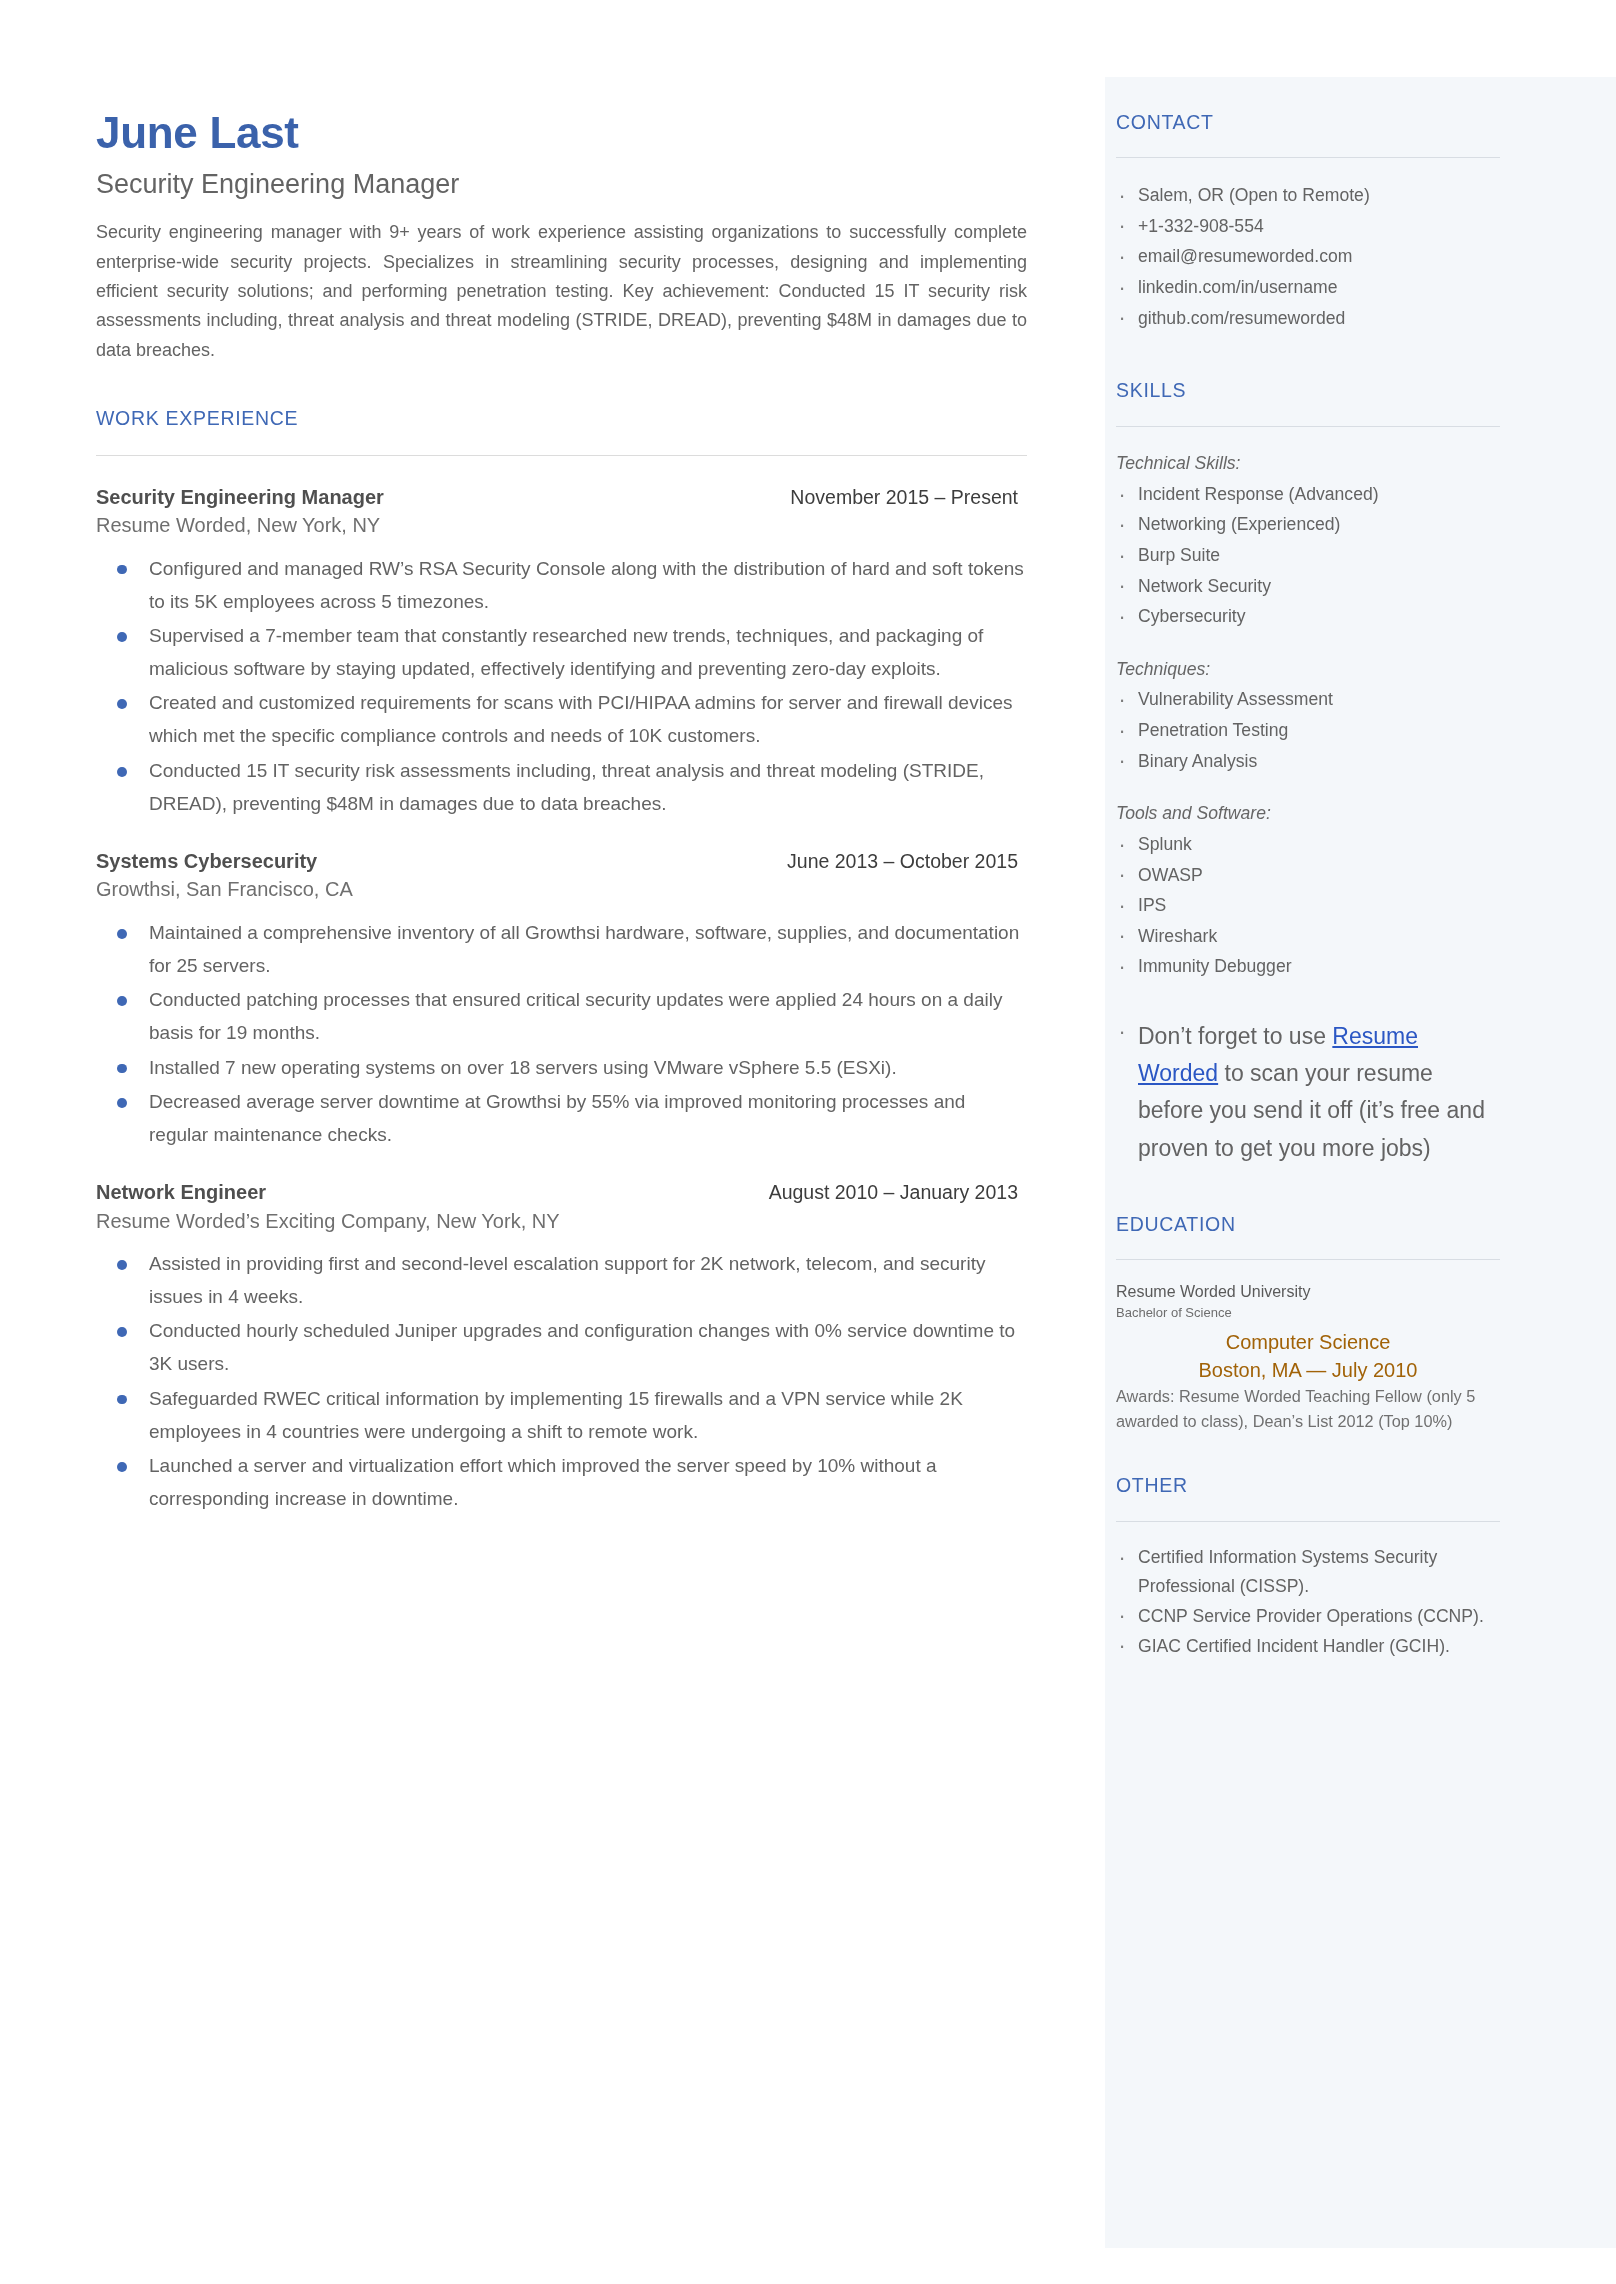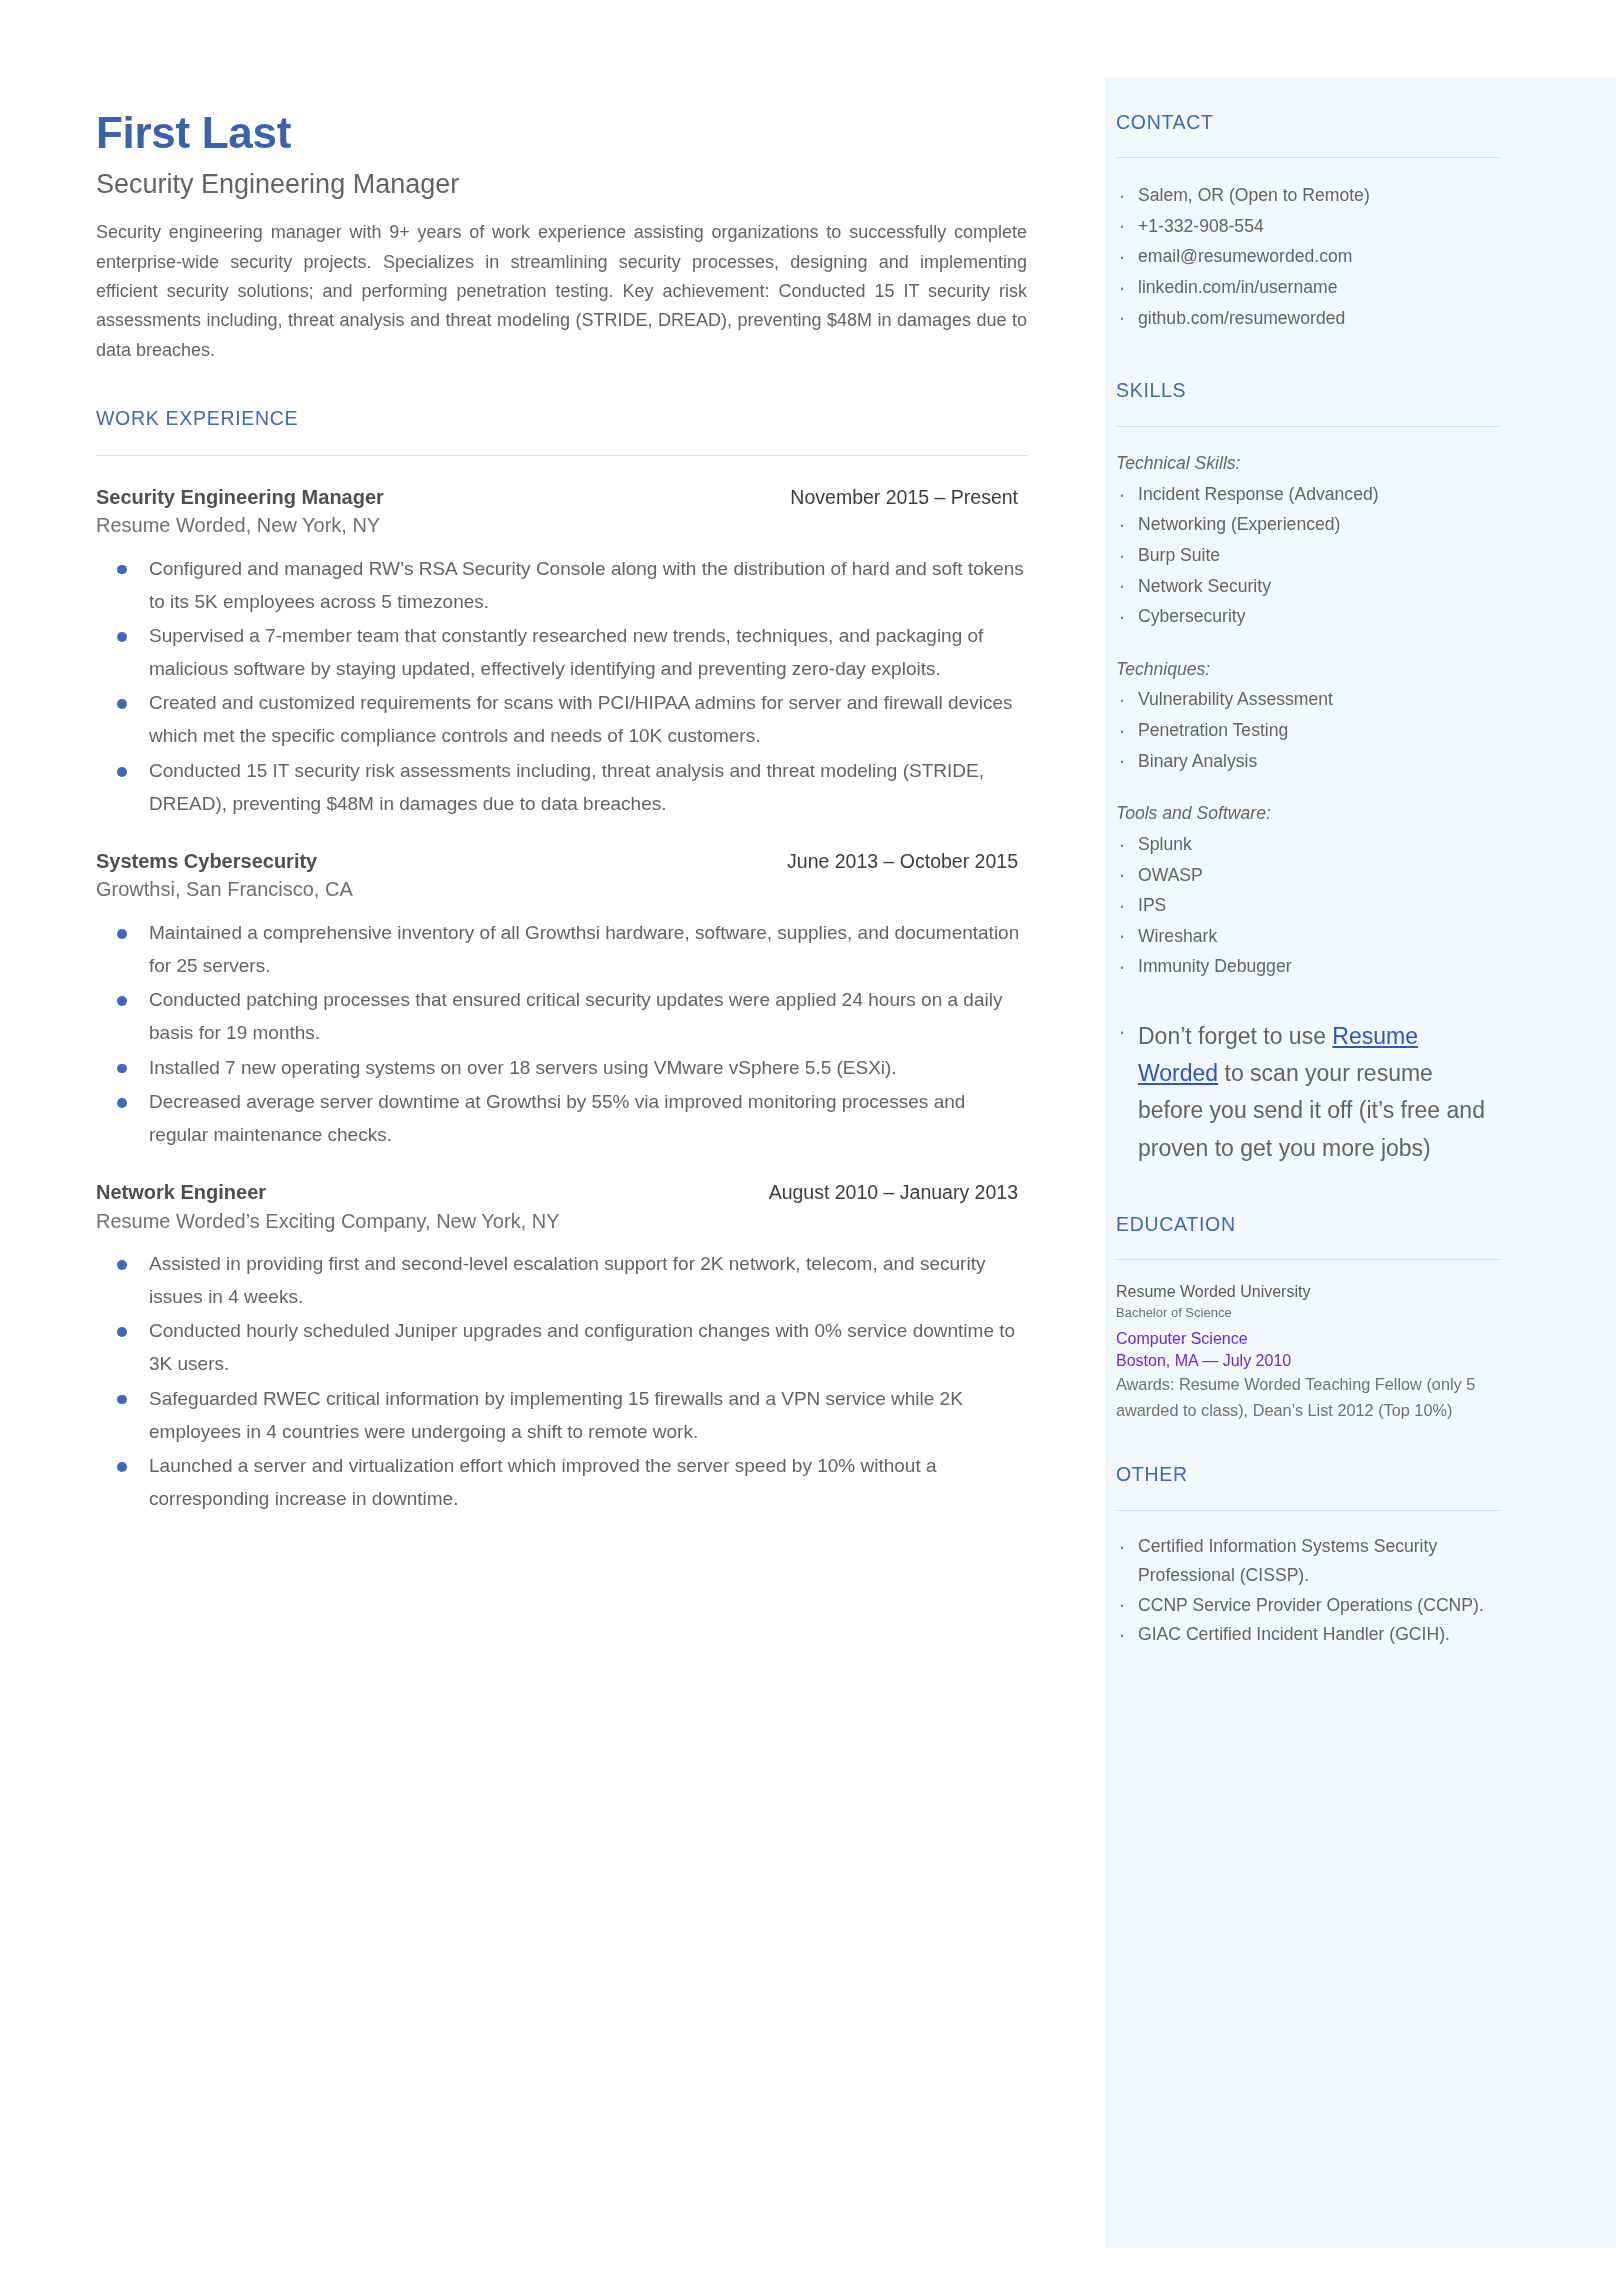--- a/index.html
+++ b/index.html
@@ -205,23 +205,24 @@
     color: #5a5a5a;
     line-height: 1.3;
   }
   .edu-degree {
     font-size: 13px;
     color: #6d6d6d;
     line-height: 1.3;
     margin-top: 2.6px;
   }
   .edu-minor, .edu-place {
-    font-size: 16px;
-    color: #6d28d9;
+    font-size: 20px;
+    color: #a16207;
     line-height: 1.4;
+    text-align: center;
   }
   .edu-minor { margin-top: 5.2px; }
   .edu-awards {
     font-size: 16.3px;
     color: #707070;
     line-height: 1.56;
   }
 
   ul.other-list {
     list-style: none;
@@ -248,21 +249,21 @@
 </style>
 </head>
 <body>
 
 <div class="page">
 
   <div class="sidebar-panel"></div>
 
   <div class="main-col">
 
-    <h1 class="name">First Last</h1>
+    <h1 class="name">June Last</h1>
     <h2 class="headline">Security Engineering Manager</h2>
     <p class="summary">Security engineering manager with 9+ years of work experience assisting organizations to successfully complete enterprise-wide security projects. Specializes in streamlining security processes, designing and implementing efficient security solutions; and performing penetration testing. Key achievement: Conducted 15 IT security risk assessments including, threat analysis and threat modeling (STRIDE, DREAD), preventing $48M in damages due to data breaches.</p>
 
     <div class="section-head">WORK EXPERIENCE</div>
     <div class="rule"></div>
 
     <div class="job">
       <div class="job-row">
         <div class="job-title">Security Engineering Manager</div>
         <div class="job-dates">November 2015 – Present</div>

